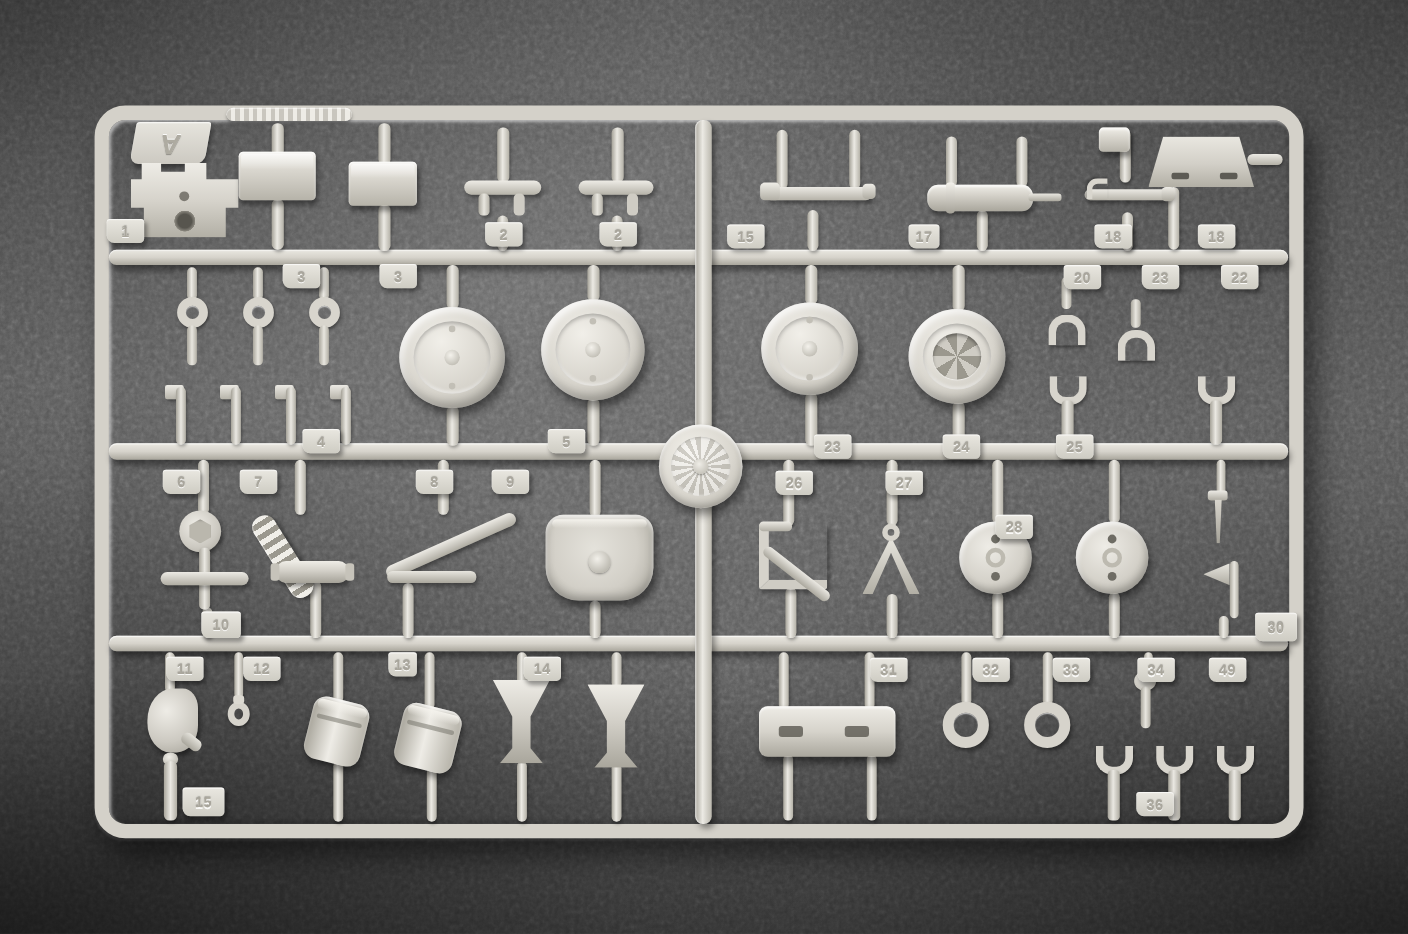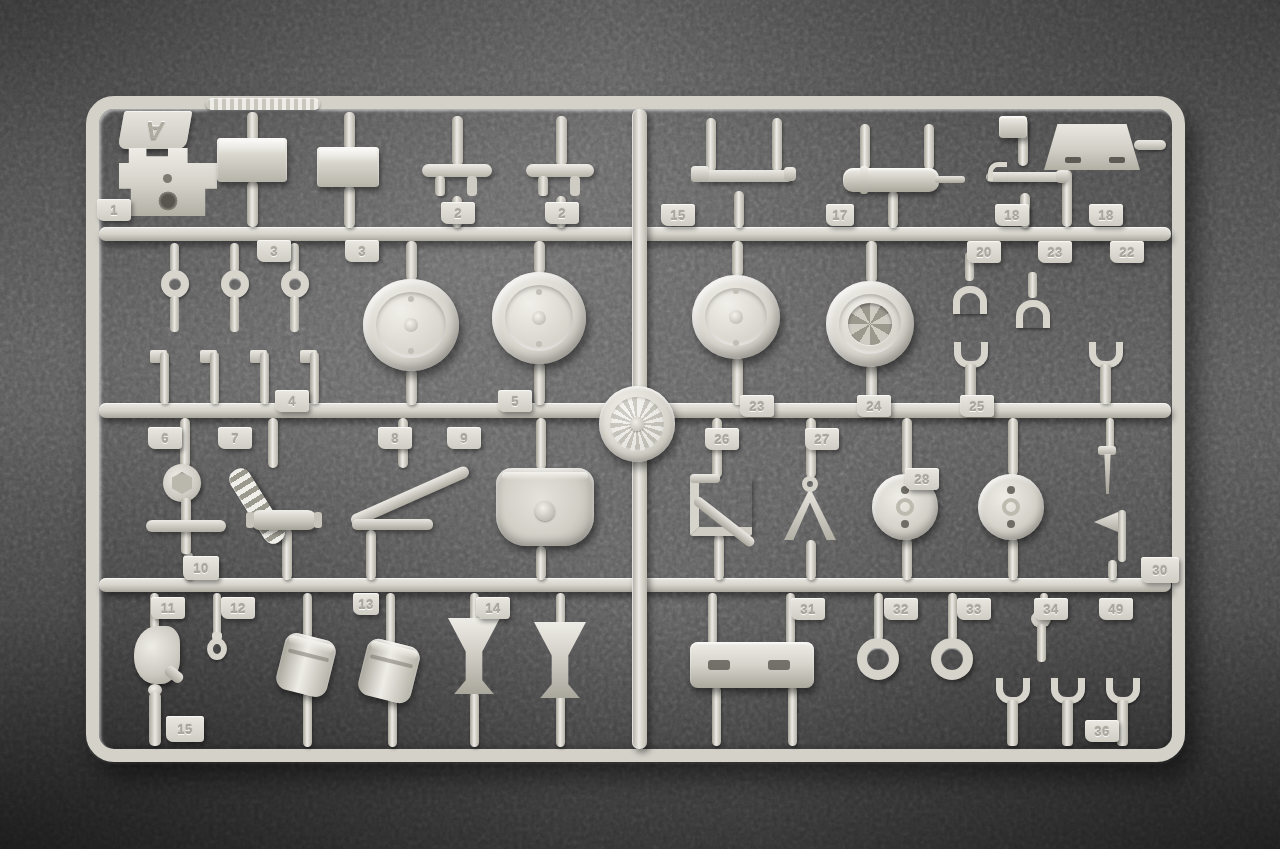--- a/index.html
+++ b/index.html
@@ -468,17 +468,17 @@
       </div>
       <div class="part tab" style="left: 957px; top: 598px; width: 34px; height: 22px;">
         <span class="num">33</span>
       </div>
       <div class="part tab" style="left: 1034px; top: 598px; width: 34px; height: 22px;">
         <span class="num">34</span>
       </div>
       <div class="part tab" style="left: 1099px; top: 598px; width: 34px; height: 22px;">
         <span class="num">49</span>
       </div>
-      <div class="part tab" style="left: 1085px; top: 720px; width: 34px; height: 22px;">
+      <div class="part tab" style="left: 1033px; top: 720px; width: 34px; height: 22px;">
         <span class="num">36</span>
       </div>
     </div>
 </div>
 
 </body></html>

